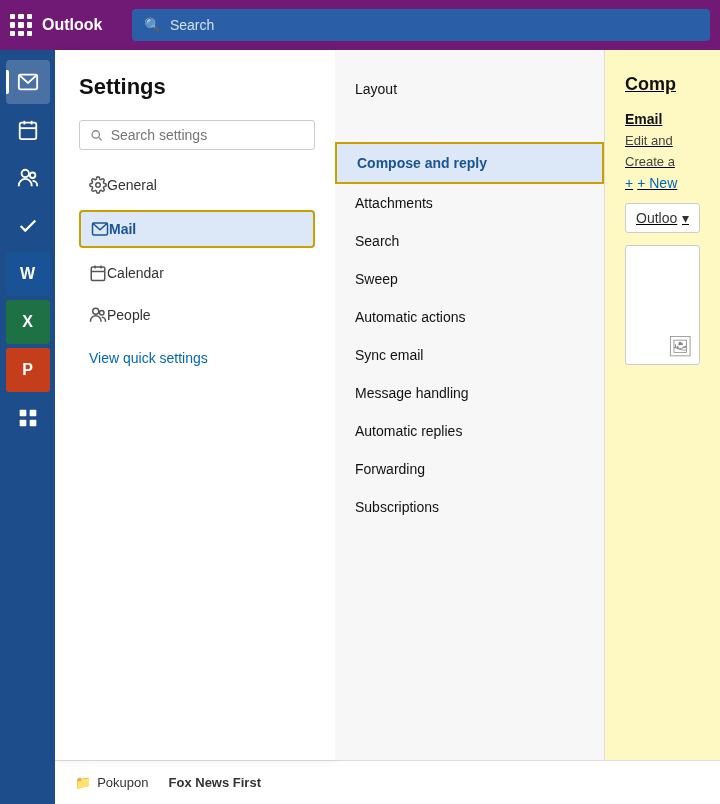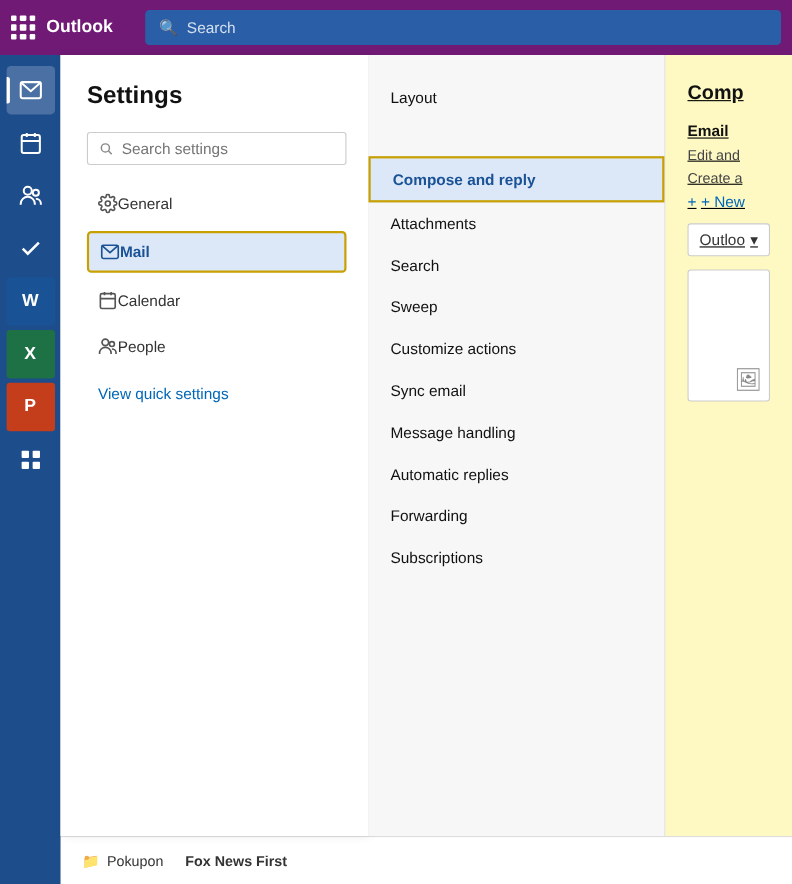--- a/index.html
+++ b/index.html
@@ -430,21 +430,21 @@
 
     <div class="view-quick">View quick settings</div>
   </div>
 
   <div class="settings-middle">
     <div class="middle-item">Layout</div>
     <div class="middle-item active" style="color:#1a5296;margin-top:34px;">Compose and reply</div>
     <div class="middle-item">Attachments</div>
     <div class="middle-item">Search</div>
     <div class="middle-item">Sweep</div>
-    <div class="middle-item">Customize actions</div>
+    <div class="middle-item">Automatic actions</div>
     <div class="middle-item">Sync email</div>
     <div class="middle-item">Message handling</div>
     <div class="middle-item">Automatic replies</div>
     <div class="middle-item">Forwarding</div>
     <div class="middle-item">Subscriptions</div>
   </div>
 
   <div class="settings-right">
     <div class="right-title">Comp</div>
     <div class="right-subtitle">Email</div>

